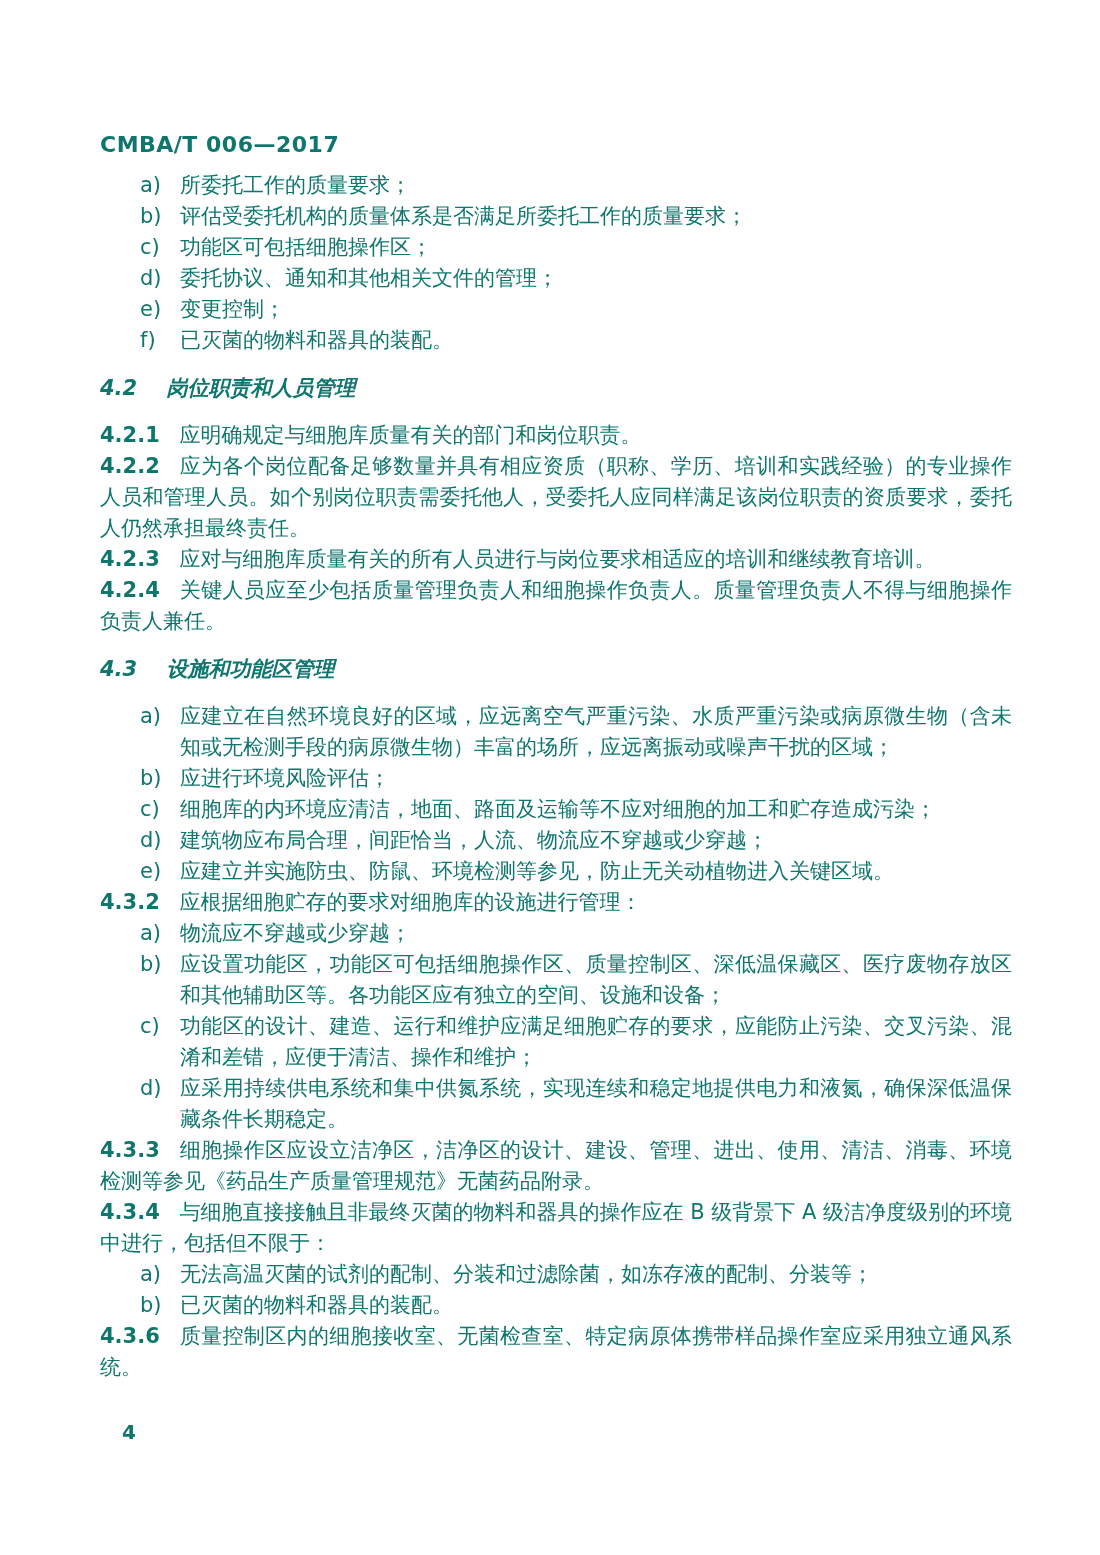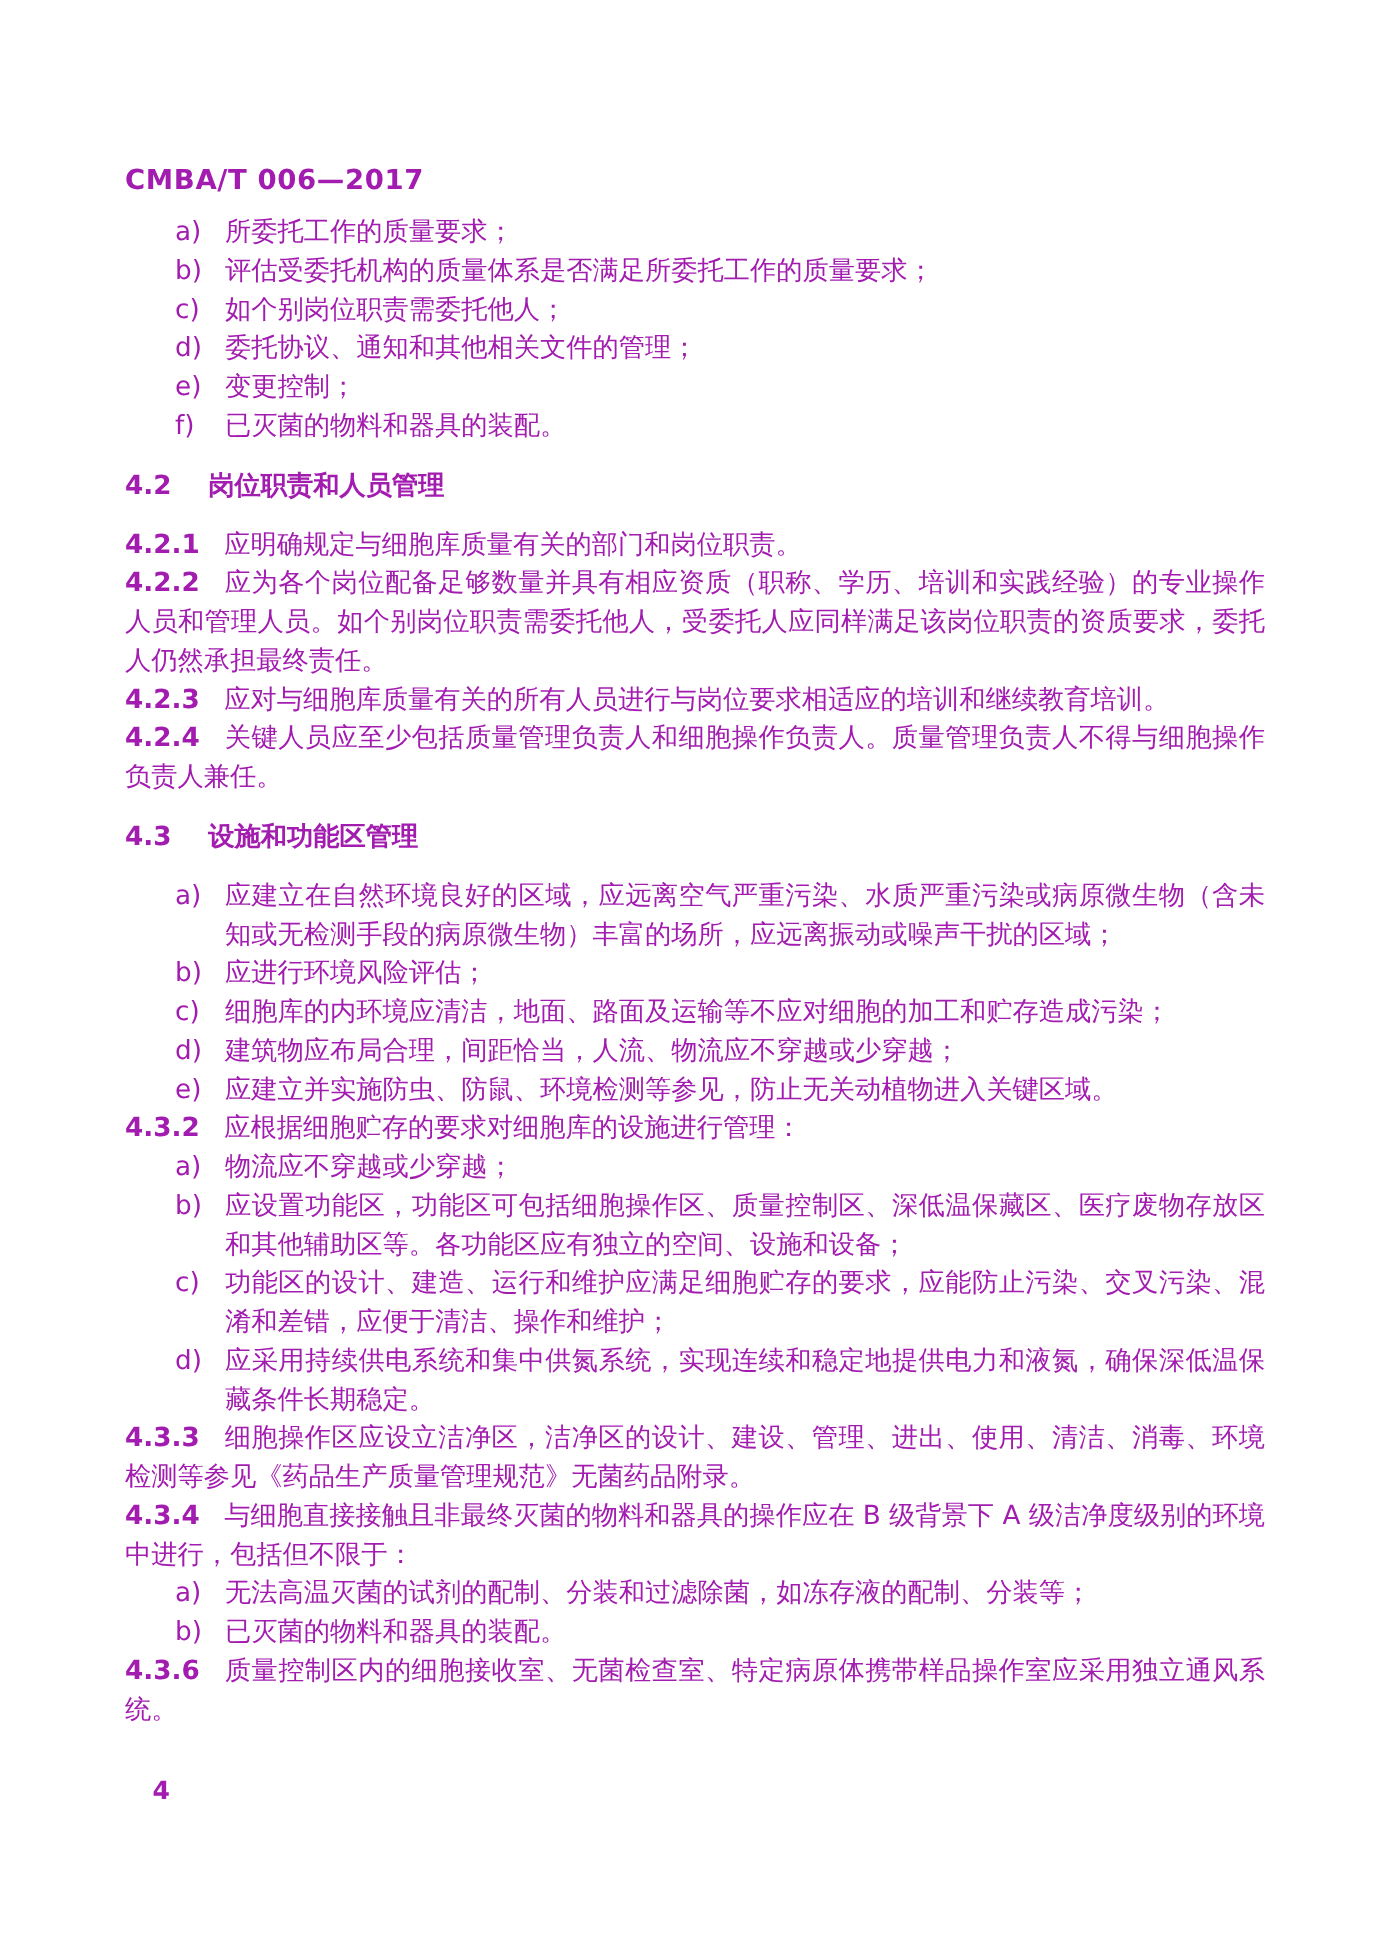--- a/index.html
+++ b/index.html
@@ -2,21 +2,21 @@
 <html><head>
 <meta charset="utf-8">
 <style>
   * { box-sizing: border-box; }
   html, body { margin: 0; padding: 0; background: #ffffff; }
   .page {
     position: relative;
     width: 1100px;
     height: 1555px;
     background: #ffffff;
-    color: #a21caf;
+    color: #0f766e;
     font-family: "DejaVu Sans", sans-serif;
     overflow: hidden;
   }
   .doc-header {
     position: absolute;
     top: 132px;
     left: 100px;
     font-size: 22px;
     font-weight: bold;
     letter-spacing: 0.5px;
@@ -41,20 +41,21 @@
   .li .litext { flex: 1; text-align: justify; }
   
   .clause { margin: 0; }
   .clause .cnum { font-weight: bold; margin-right: 13px; white-space: nowrap; }
   
   .h {
     font-size: 21px;
     font-weight: bold;
     margin: 17px 0 16px 0;
     text-align: left;
+    font-style: italic;
   }
   .h .hnum { margin-right: 22px; }
   .page-number {
     position: absolute;
     left: 122px;
     top: 1420px;
     font-size: 20px;
     font-weight: bold;
   }
 </style>
@@ -70,21 +71,21 @@
     <div class="li">
       <span class="marker">a)</span>
       <span class="litext">所委托工作的质量要求；</span>
     </div>
     <div class="li">
       <span class="marker">b)</span>
       <span class="litext">评估受委托机构的质量体系是否满足所委托工作的质量要求；</span>
     </div>
     <div class="li">
       <span class="marker">c)</span>
-      <span class="litext">如个别岗位职责需委托他人；</span>
+      <span class="litext">功能区可包括细胞操作区；</span>
     </div>
     <div class="li">
       <span class="marker">d)</span>
       <span class="litext">委托协议、通知和其他相关文件的管理；</span>
     </div>
     <div class="li">
       <span class="marker">e)</span>
       <span class="litext">变更控制；</span>
     </div>
     <div class="li">

